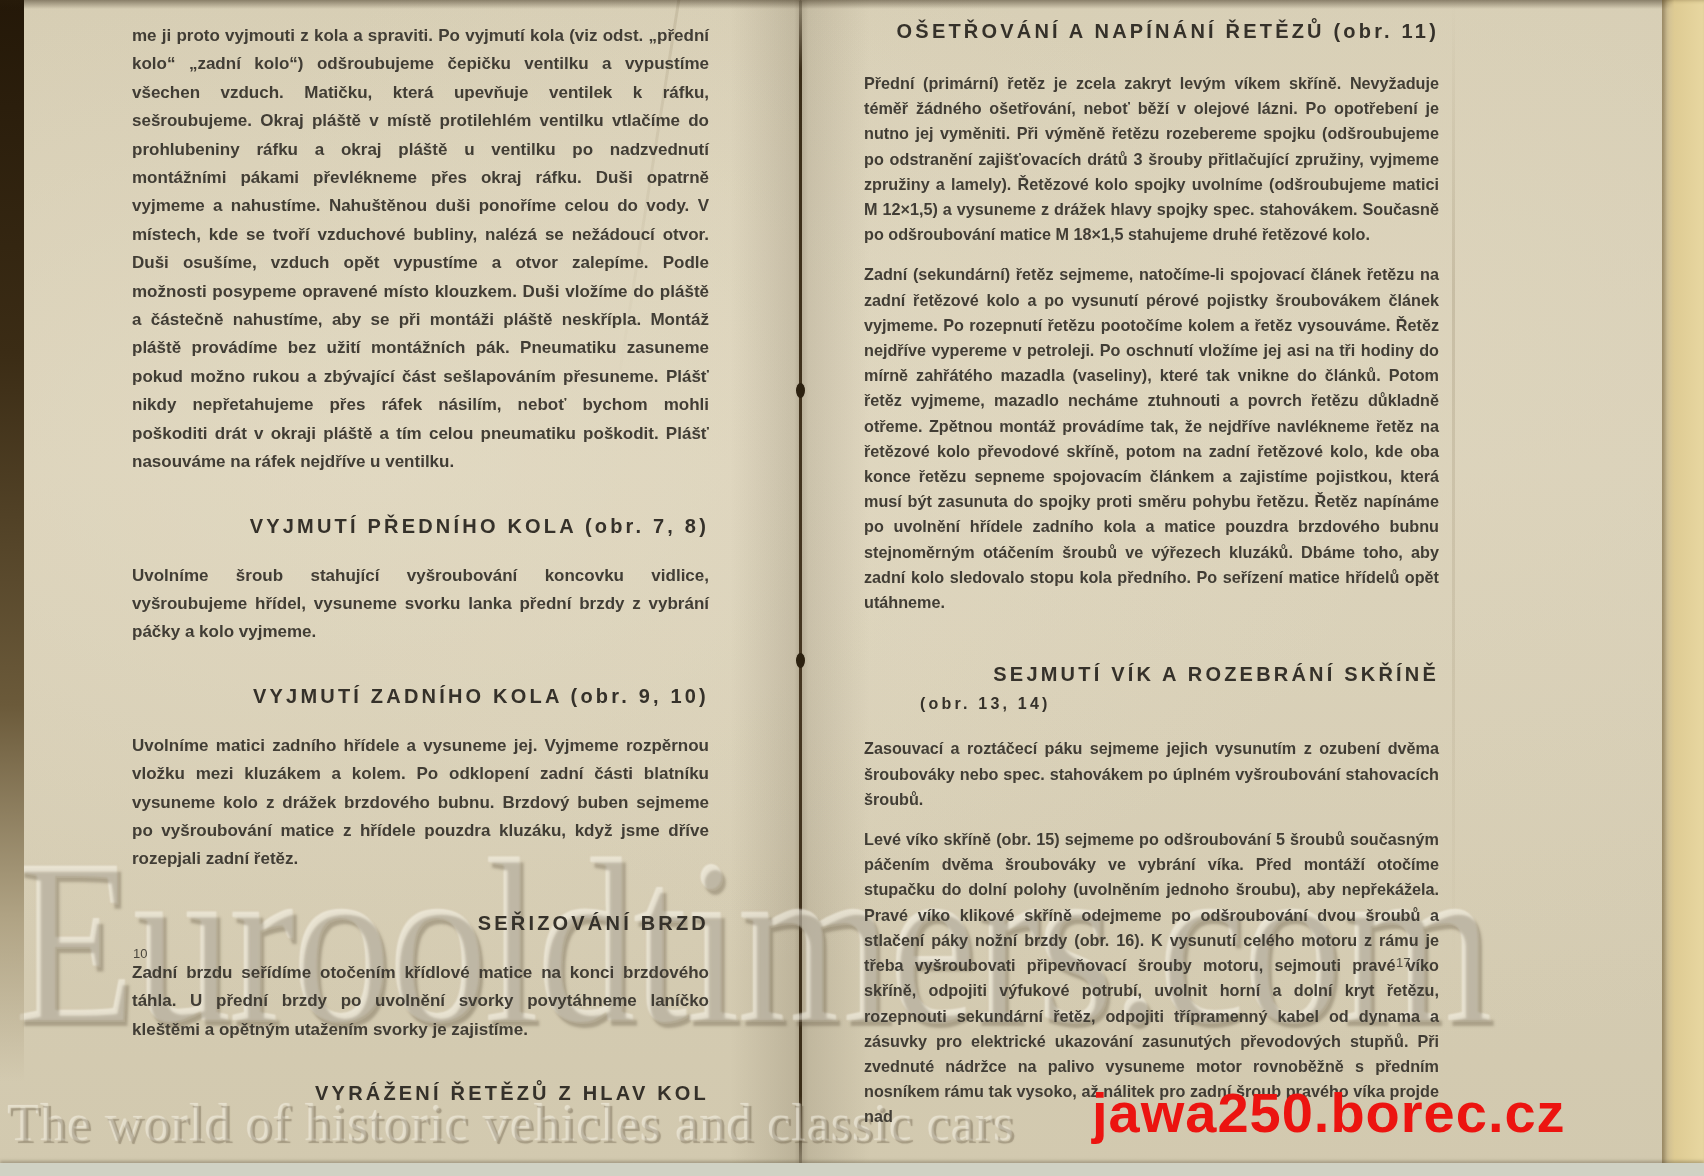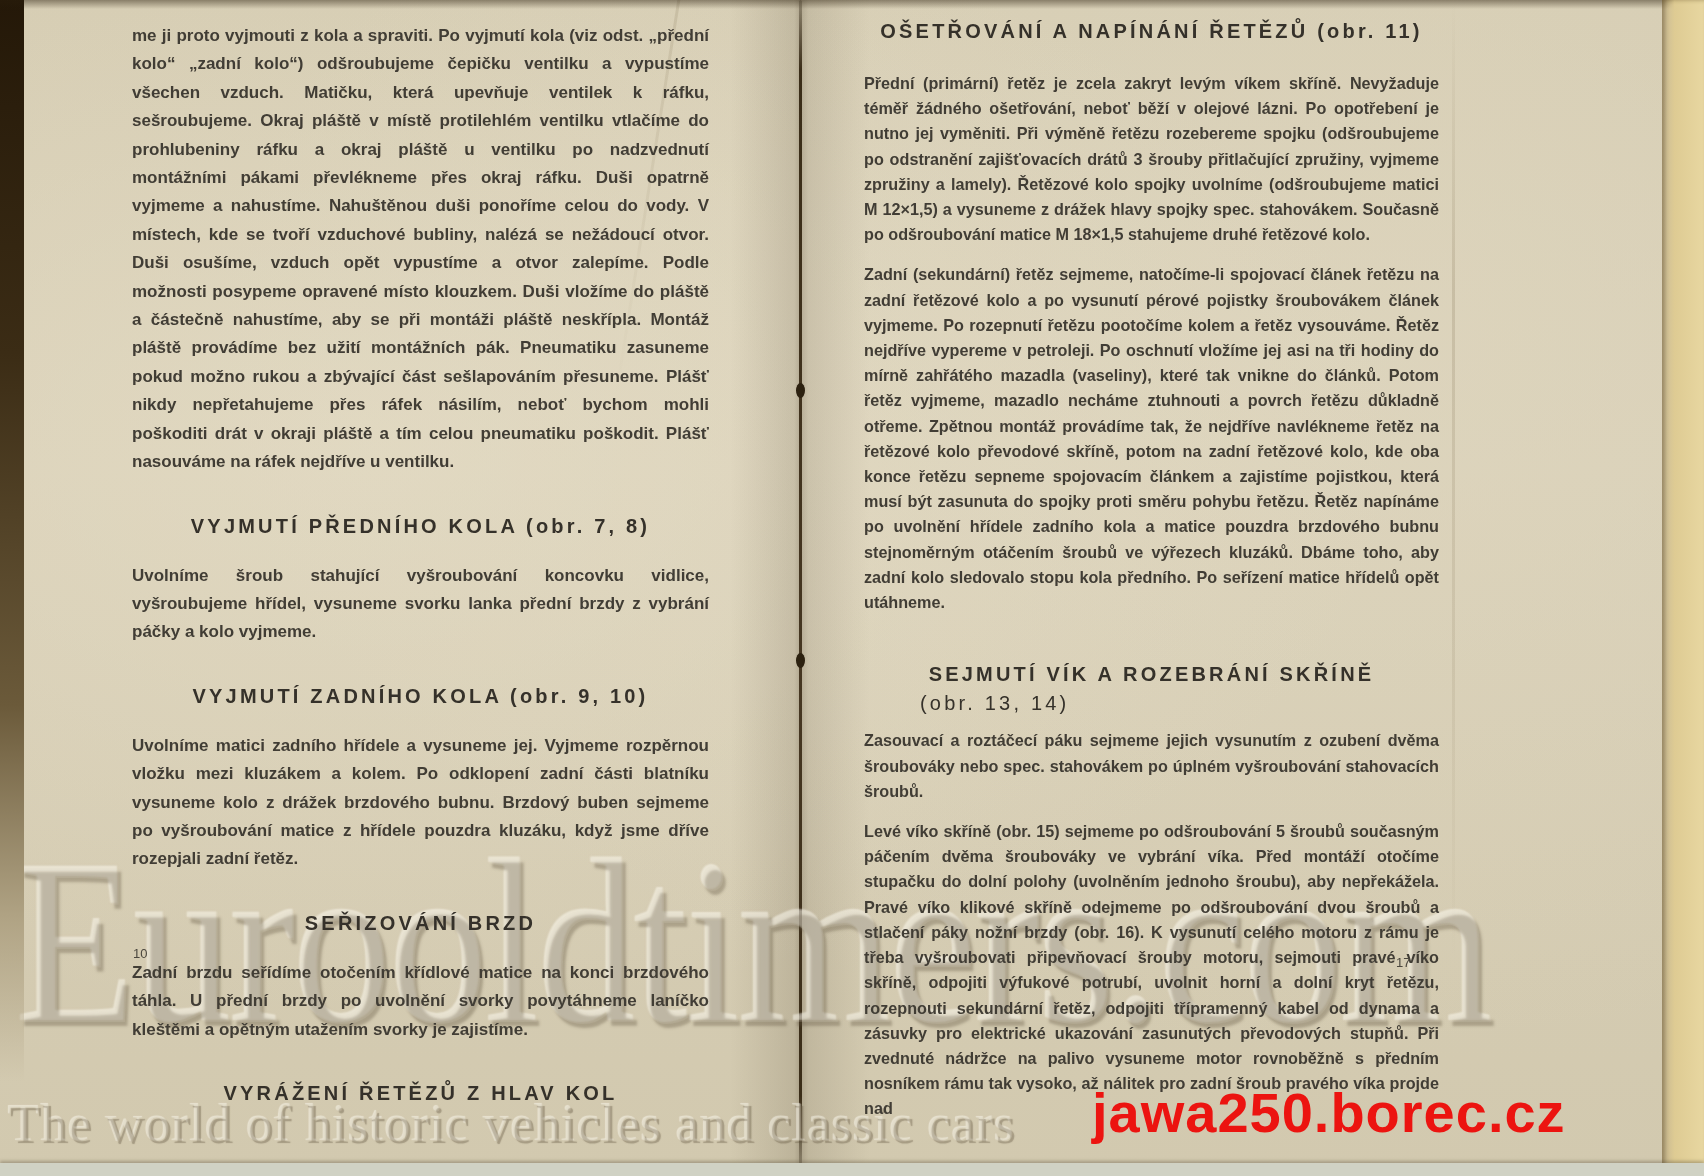--- a/index.html
+++ b/index.html
@@ -53,28 +53,28 @@
     background: linear-gradient(180deg, rgba(120,104,72,0.18), rgba(120,104,72,0));
   }
   
   .col { position:absolute; color:#413d35; }
   .col-left  { left:132px; top:22px;  width:577px; font-size:17px;   line-height:28.4px; }
   .col-right { left:864px; top:18px;  width:575px; font-size:16.2px; line-height:25.2px; }
   .col p { margin:0 0 11px; text-align:justify;font-weight:bold; }
   .col-left p { margin-bottom:6px; }
   .heading {
     font-weight:bold; color:#35312a; letter-spacing:3.2px;
-    font-size:20px; line-height:26px; text-align:center;
+    font-size:20px; line-height:26px; text-align:right;
   }
   .col-left .heading { margin:36px 0 23px; }
   .col-right .heading { margin:0 0 27px; }
   .col-right .heading.later { margin-top:46px; margin-bottom:4px; }
   .heading-sub {
-    font-weight:normal; color:#35312a; letter-spacing:3.2px; font-size:20px;
-    padding-left:56px; margin-bottom:12px;
+    font-weight:bold; color:#35312a; letter-spacing:3.2px; font-size:16px;
+    padding-left:56px; margin-bottom:20px;
   }
   .col-right p.gap { margin-bottom:15px; }
   .pagenum { position:absolute; font-size:13px; color:#4b473e; }
   .pagenum-left  { left:133px;  top:946px; }
   .pagenum-right { left:1396px; top:955px; }
   
   .wm-brand {
     position:absolute; left:16px; top:808px; white-space:nowrap; pointer-events:none;
     font-family:"Liberation Serif", serif; font-size:235px; letter-spacing:-3px;
     transform:scaleX(0.84); transform-origin:left center;

